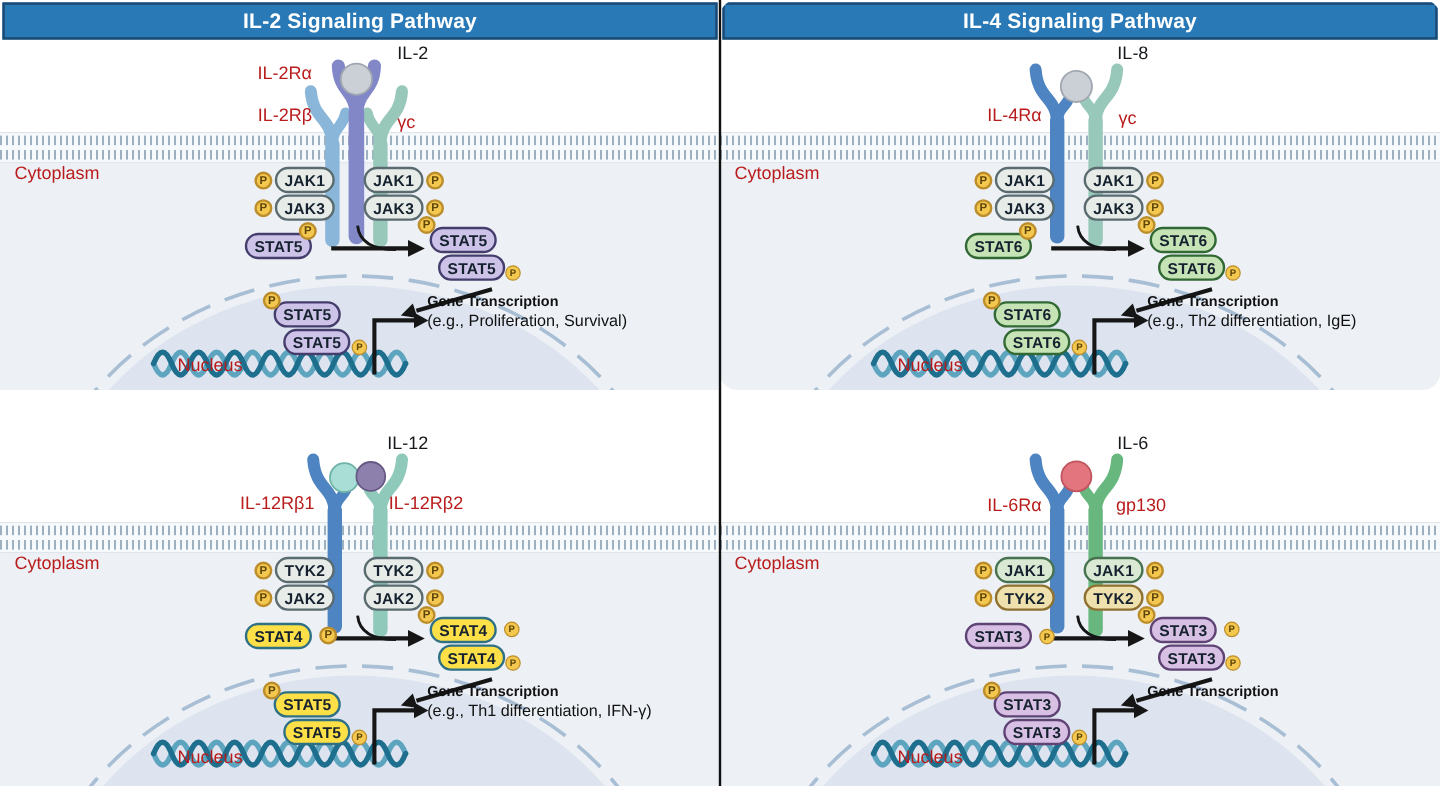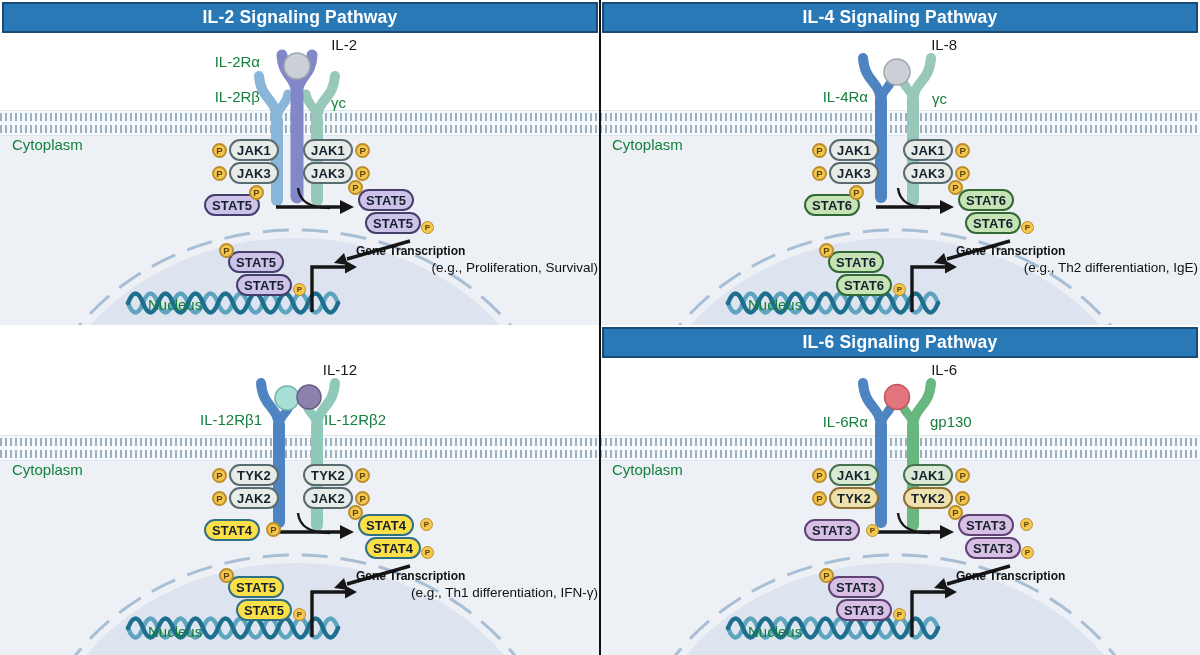--- a/index.html
+++ b/index.html
@@ -17,41 +17,41 @@
      #f7fafc;border-top:1px solid #dfe6ec;border-bottom:1px solid #dfe6ec;}
   .art{position:absolute;left:0;top:0;z-index:2;}
   .nuc-fill{fill:#dde4ef;}
   .nuc-dash{fill:none;stroke:#a8bed4;stroke-width:3;stroke-dasharray:26 13;}
   .dna1{fill:none;stroke:#1e6e8e;stroke-width:4.5;stroke-linecap:round;}
   .dna2{fill:none;stroke:#5da4bf;stroke-width:4.5;stroke-linecap:round;}
   .chain{fill:none;stroke-linecap:round;}
   .arr{stroke:#161616;stroke-width:3.4;fill:none;}
   .arr-h{fill:#161616;stroke:none;}
   .swoosh{stroke:#161616;stroke-width:2.4;fill:none;}
-  .lbl{position:absolute;font-size:15px;color:#15803d;z-index:3;white-space:nowrap;}
+  .lbl{position:absolute;font-size:15px;color:#b91c1c;z-index:3;white-space:nowrap;}
   .ra{text-align:right;}
   .ligand-label{position:absolute;left:237px;top:36px;width:120px;text-align:right;font-size:15px;color:#15181c;z-index:3;}
   .kgroup{position:absolute;display:flex;align-items:center;gap:2px;z-index:3;}
   .pill{display:inline-flex;align-items:center;justify-content:center;height:18px;padding:0 6px;border:2px solid;
         border-radius:11px;font-size:13px;font-weight:700;color:#15212e;letter-spacing:.2px;background:#fff;z-index:3;}
   .pill.abs{position:absolute;}
   .badge{width:15px;height:15px;border-radius:50%;background:#f4c84f;border:2px solid #bc8d2b;color:#5d4409;
          font-size:9.5px;font-weight:700;display:inline-flex;align-items:center;justify-content:center;z-index:4;box-sizing:border-box;}
   .badge.abs{position:absolute;}
   .badge.sm{width:13px;height:13px;font-size:8px;border-width:1.5px;}
   .c-gray{background:#e7ece9;border-color:#5a6b70;}
   .c-grn{background:#d9e9d4;border-color:#47724f;}
   .c-tan{background:#efe1ad;border-color:#8e7031;}
   .c-s5{background:#cdc2e8;border-color:#453e6c;}
   .c-s6{background:#c6e3b6;border-color:#316834;}
   .c-s4{background:#fde047;border-color:#2f7085;}
   .c-s3{background:#d7c0e4;border-color:#5f4374;}
   .gene{position:absolute;left:356px;top:244px;width:242px;z-index:3;color:#101010;}
   .gene .gt{font-size:12px;font-weight:700;}
-  .gene .gx{font-size:13.5px;line-height:1.22;margin-top:2px;text-align:right;}
+  .gene .gx{font-size:13.5px;line-height:1.22;margin-top:2px;}
 </style>
 </head>
 <body>
 
 <div class="fig">
 
   <div class="quadrant q-top" style="left:0;">
     <div class="cyto-bg"></div>
     <div class="membrane"></div>
     <svg class="art" width="600" height="330" viewBox="0 0 600 330">
@@ -115,21 +115,21 @@
     <span class="pill abs c-s5" style="left:228px;top:251px;">STAT5</span>
     <span class="pill abs c-s5" style="left:236px;top:274px;">STAT5</span>
     <span class="badge abs sm" style="left:293px;top:283px;">P</span>
     <div class="gene">
       <div class="gt">Gene Transcription</div>
       <div class="gx">(e.g., Proliferation, Survival)</div>
     </div>
     <div class="lbl" style="left:148px;top:296px;">Nucleus</div>
   </div>
 
-  <div class="quadrant q-top" style="left:600px;">
+  <div class="quadrant q-top" style="left:600px;border-radius:14px;">
     <div class="cyto-bg"></div>
     <div class="membrane"></div>
     <svg class="art" width="600" height="330" viewBox="0 0 600 330">
       <ellipse class="nuc-dash" cx="295" cy="470" rx="270" ry="240"></ellipse>
       <ellipse class="nuc-fill" cx="295" cy="470" rx="262" ry="232"></ellipse>
       <g>
         <path class="dna2" d="M128,303 Q135.5,322 143,303 T158,303 T173,303 T188,303 T203,303 T218,303 T233,303 T248,303 T263,303 T278,303 T293,303 T308,303 T323,303 T338,303"></path>
         <path class="dna1" d="M128,303 Q135.5,284 143,303 T158,303 T173,303 T188,303 T203,303 T218,303 T233,303 T248,303 T263,303 T278,303 T293,303 T308,303 T323,303 T338,303"></path>
       </g>
       <g>
@@ -279,21 +279,20 @@
       <g>
         <path class="swoosh" d="M298,188 Q300,208 330,208"></path>
         <line class="arr" x1="276" y1="207" x2="341" y2="207"></line>
           <polygon class="arr-h" points="354,207 340,200 340,214"></polygon>
         <line class="arr" x1="410" y1="241" x2="347" y2="259"></line>
           <polygon class="arr-h" points="334,263 348,265 344,253"></polygon>
         <path class="arr" d="M312,312 L312,267 L345,267"></path>
           <polygon class="arr-h" points="357,267 345,260.5 345,273.5"></polygon>
       </g>
     </svg>
-    <div class="header">IL-6 Signaling Pathway</div>
     <div class="ligand-label">IL-6</div>
     <div class="lbl ra" style="left:190px;top:88px;width:78px;">IL-6Rα</div>
     <div class="lbl" style="left:330px;top:88px;">gp130</div>
     <div class="lbl" style="left:12px;top:136px;">Cytoplasm</div>
     <div class="kgroup" style="left:212px;top:139px;">
       <span class="badge">P</span>
       <span class="pill c-grn">JAK1</span>
     </div>
     <div class="kgroup" style="left:212px;top:162px;">
       <span class="badge">P</span>

